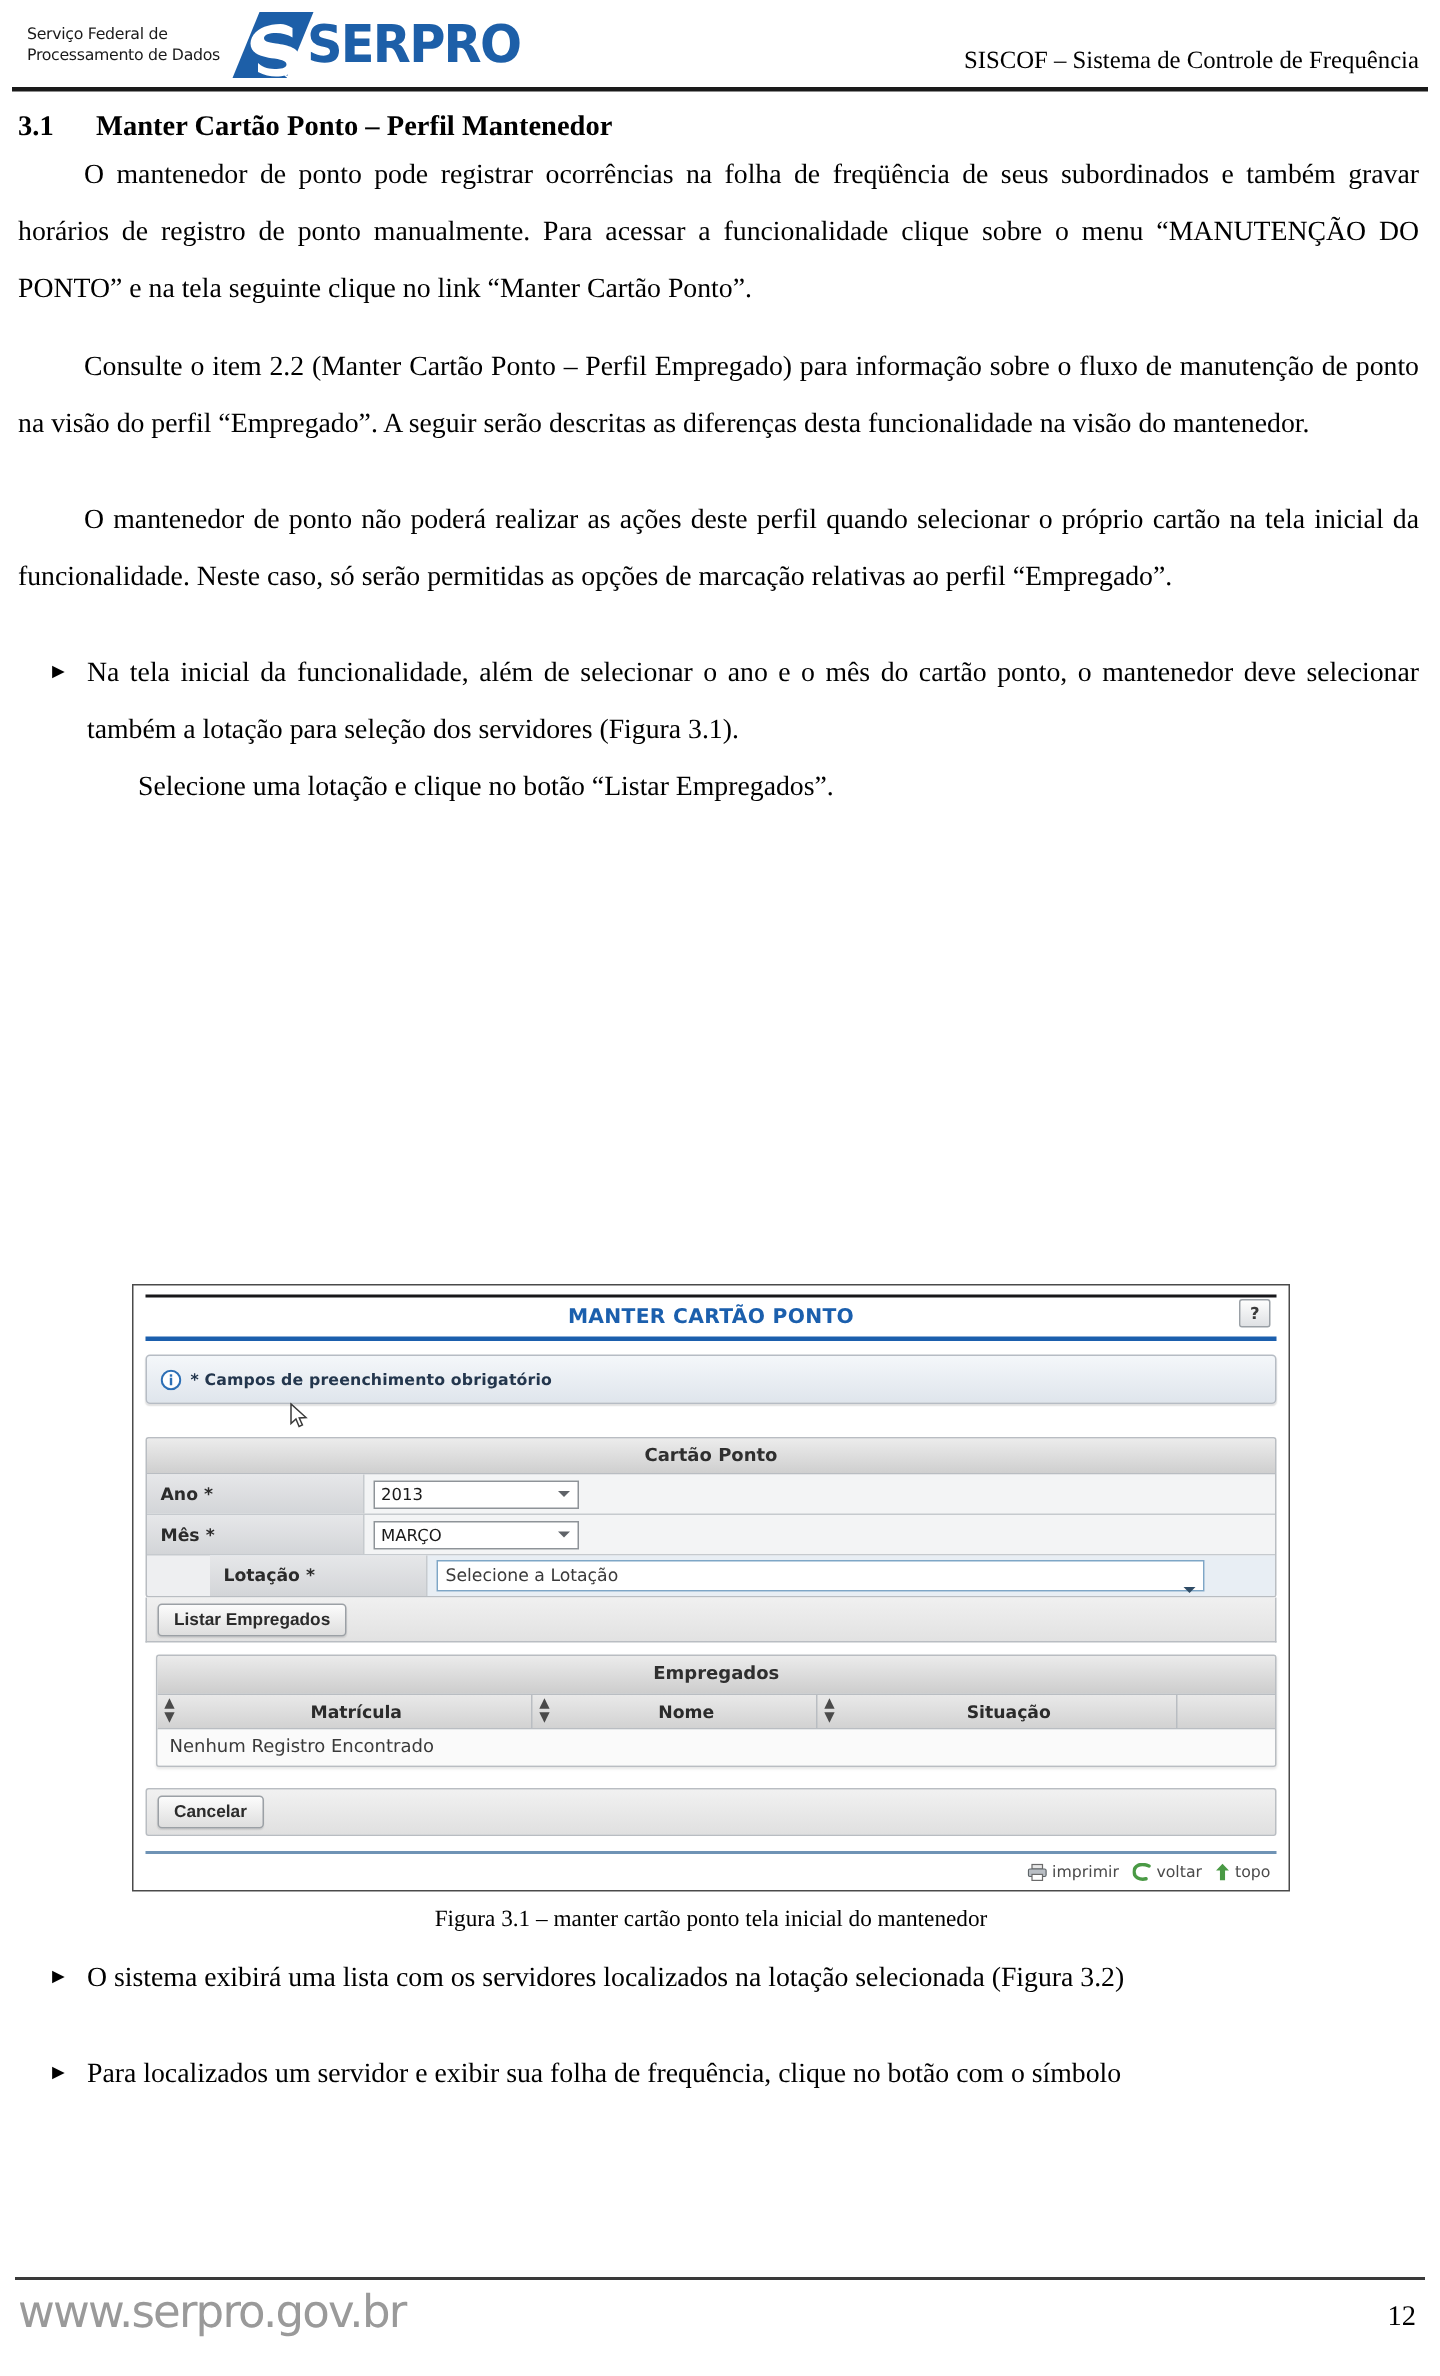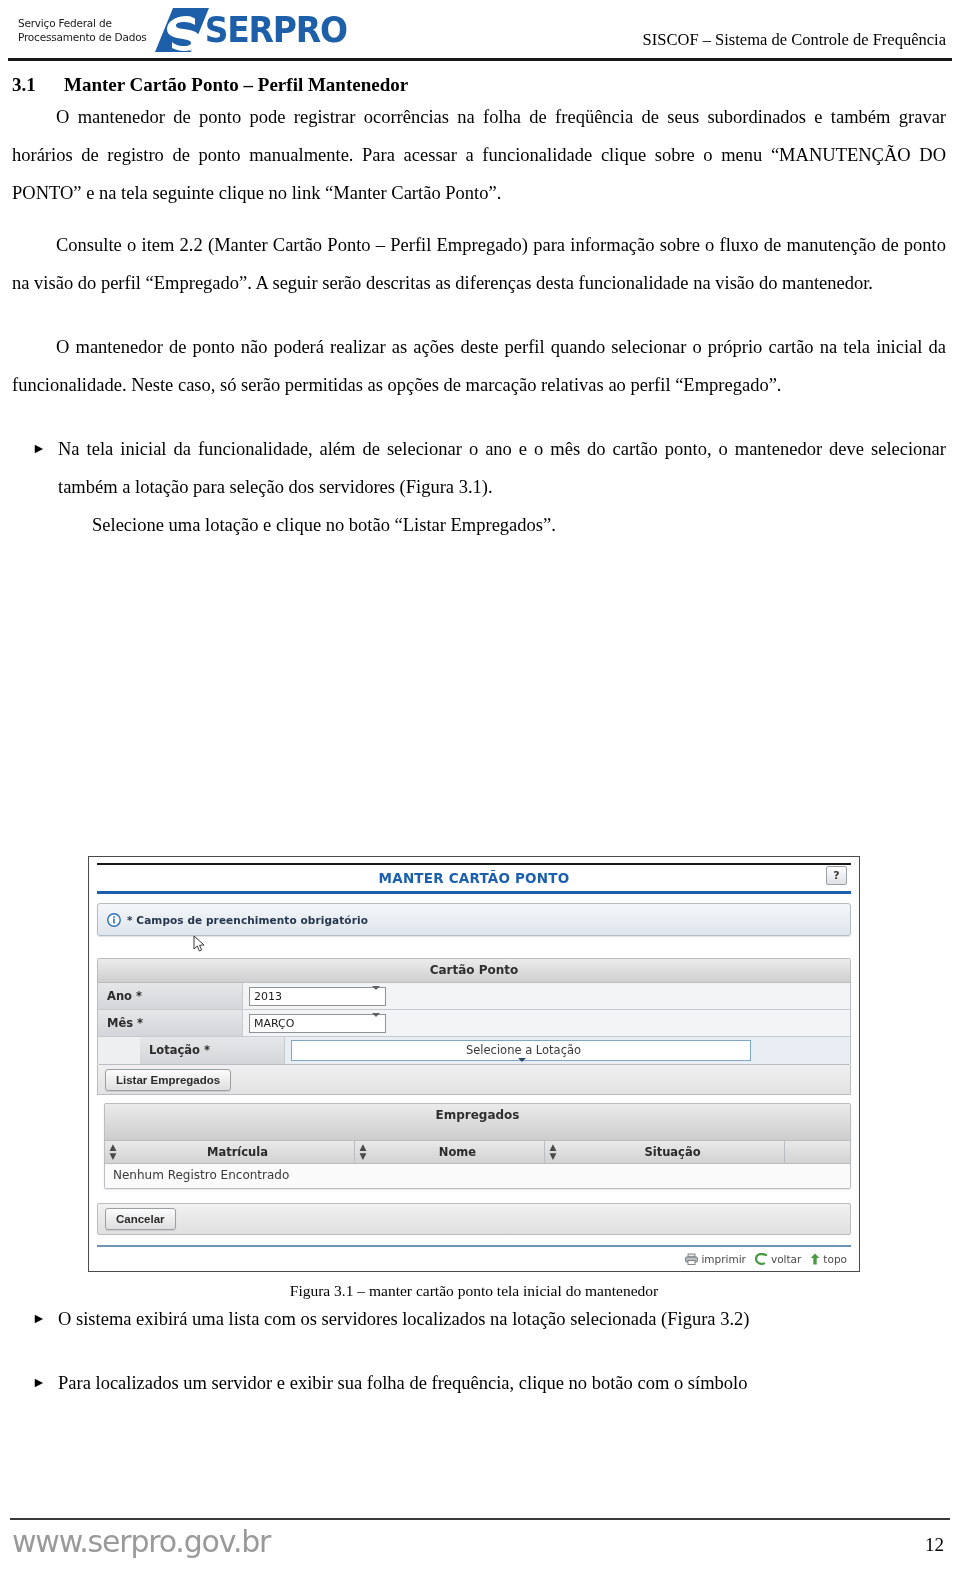--- a/index.html
+++ b/index.html
@@ -239,21 +239,21 @@
   }
   .frow .fctrl {
     flex: 1;
     padding-left: 6px;
     display: flex;
     align-items: center;
     height: 100%;
   }
   .select-sm {
     display: flex;
-    align-items: flex-start;
+    align-items: center;
     width: 137px;
     height: 19px;
     border: 1px solid #8e9398;
     background: #ffffff;
     cursor: pointer;
     gap: 12px;
   }
   .select-sm .sv {
     flex: 1;
     font-size: 11px;
@@ -272,27 +272,26 @@
     position: absolute;
     left: 50%; top: 50%;
     margin-left: -4px; margin-top: -2px;
     width: 0; height: 0;
     border-left: 4px solid transparent;
     border-right: 4px solid transparent;
     border-top: 4px solid #5f6368;
   }
   .select-wide {
     display: flex;
-    align-items: center;
-    width: 460px;
+    align-items: flex-end;
+    width: 512px;
     height: 21px;
     border: 1px solid #7ea6c6;
     background: #ffffff;
     cursor: pointer;
-    flex-direction: column;
   }
   .select-wide .sv {
     flex: 1;
     font-size: 11.5px;
     color: #3a3a3a;
     padding-left: 5px;
     line-height: 19px;
   }
   .select-wide .sbtn {
     flex: none;
@@ -328,21 +327,21 @@
   .table-block {
     margin-top: 8px;
     margin-left: 7px;
     border: 1px solid #b9bdc2;
     border-radius: 2px;
     background: #f5f6f7;
     overflow: hidden;
     box-shadow: 0 1px 2px rgba(0,0,0,0.10);
   }
   .tbl-head {
-    height: 37px;
+    height: 26px;
     background: linear-gradient(#ebebeb, #cdcdcd);
     border-bottom: 1px solid #b9bdc2;
     text-align: center;
     font-size: 12px;
     font-weight: bold;
     color: #2f2f2f;
     line-height: 22px;
   }
   .tbl-cols {
     display: flex;

